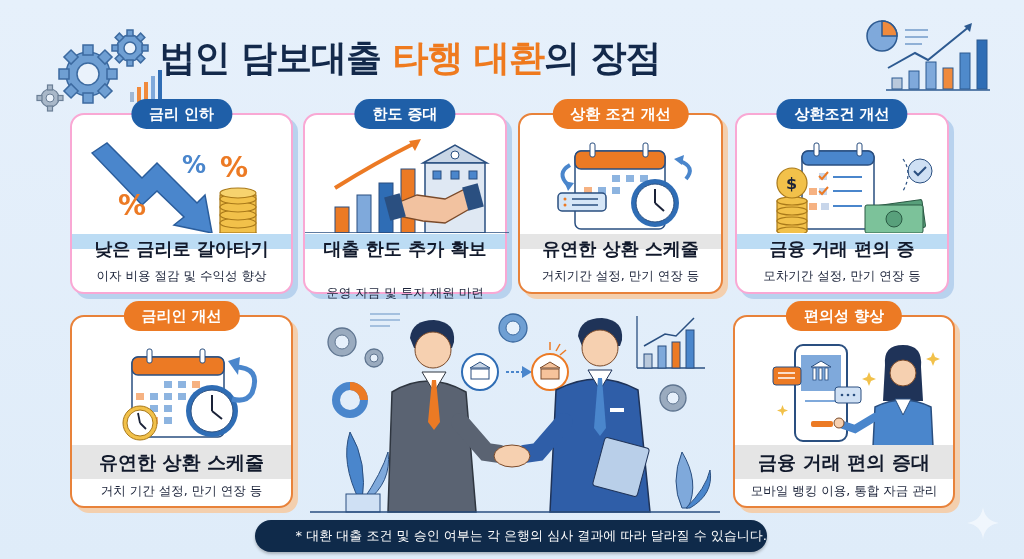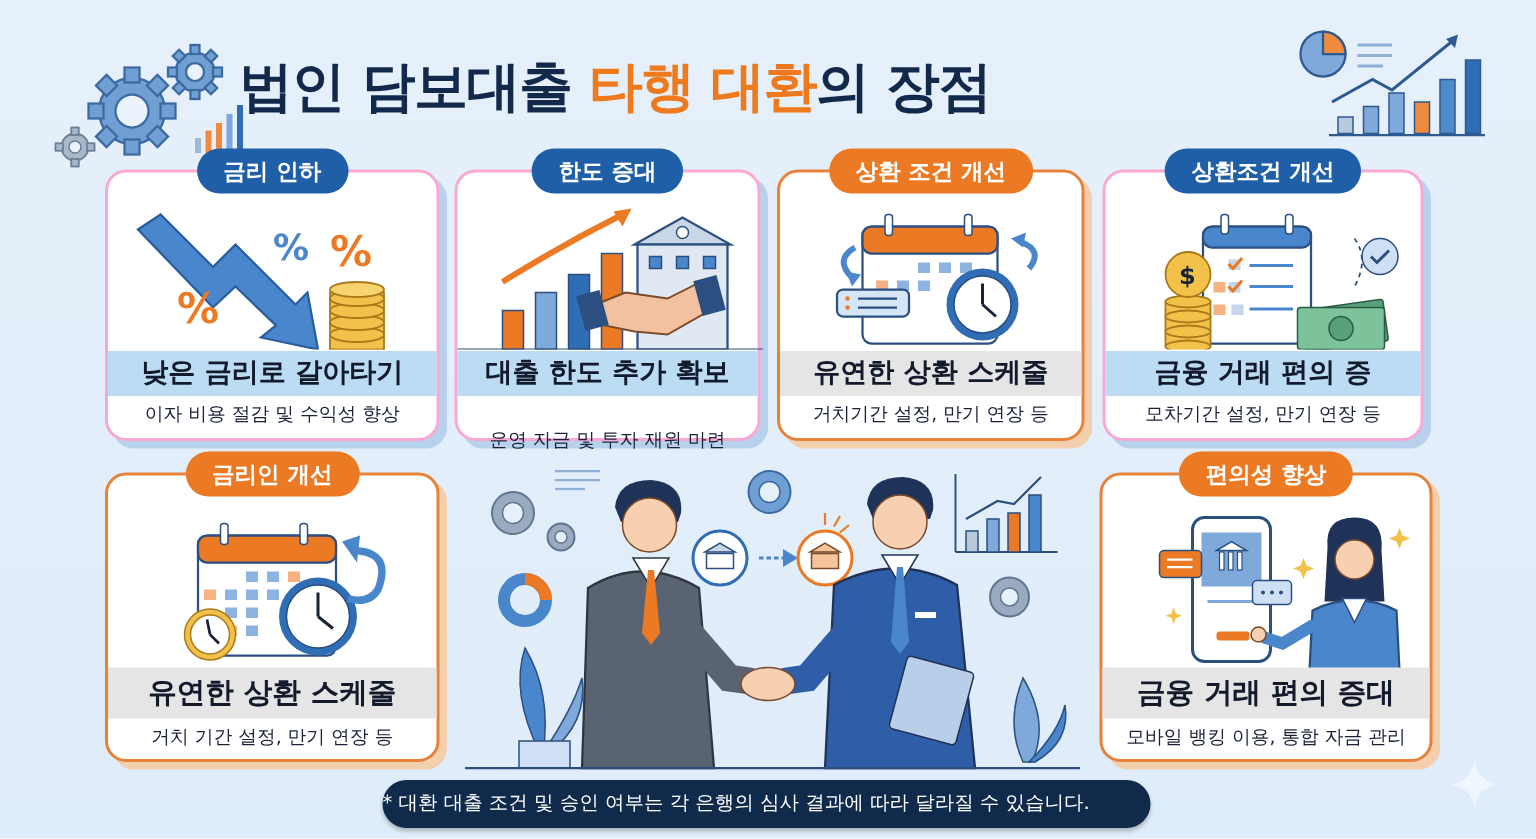--- a/index.html
+++ b/index.html
@@ -26,34 +26,34 @@
   .card.orange { border-color: #e8823a; box-shadow: 5px 5px 0 #f3cfae; }
   .badge {
     position: absolute; top: -16px; left: 50%; transform: translateX(-50%);
     height: 30px; padding: 0 18px; border-radius: 15px;
     background: #1f5fa8; color: #fff; font-weight: bold; font-size: 15px;
     line-height: 30px; white-space: nowrap;
   }
   .orange .badge { background: #ec7a24; }
   .illus { position: absolute; left: 0; right: 0; top: 18px; height: 100px; }
   .headline {
-    position: absolute; left: 0; right: 0; height: 30px;
+    position: absolute; left: 0; right: 0; height: 15px;
     background: #bcdcf4; text-align: center; font-weight: bold;
     font-size: 18px; line-height: 30px; color: #121a2c; white-space: nowrap;
   }
   .orange .headline { background: #e5e5e5; }
   .sub {
     position: absolute; left: 0; right: 0; text-align: center;
     font-size: 12.5px; color: #1a2238; white-space: nowrap;
   }
 
   .footer {
     position: absolute; left: 255px; top: 520px; width: 512px; height: 32px;
     border-radius: 16px; background: #0f2a4a; color: #fff;
-    text-align: left; line-height: 32px; font-size: 13px;
+    text-align: right; line-height: 32px; font-size: 13px;
     box-shadow: 0 2px 3px rgba(0,0,0,0.25);
   }
   svg { display: block; }
 </style>
 </head>
 <body>
 
 <div style="position:absolute;left:30px;top:14px;width:140px;height:100px;">
   <svg width="140" height="100" viewBox="0 0 140 100">
     <g fill="#6f9fd3" stroke="#3c6aa0" stroke-width="1.5">

